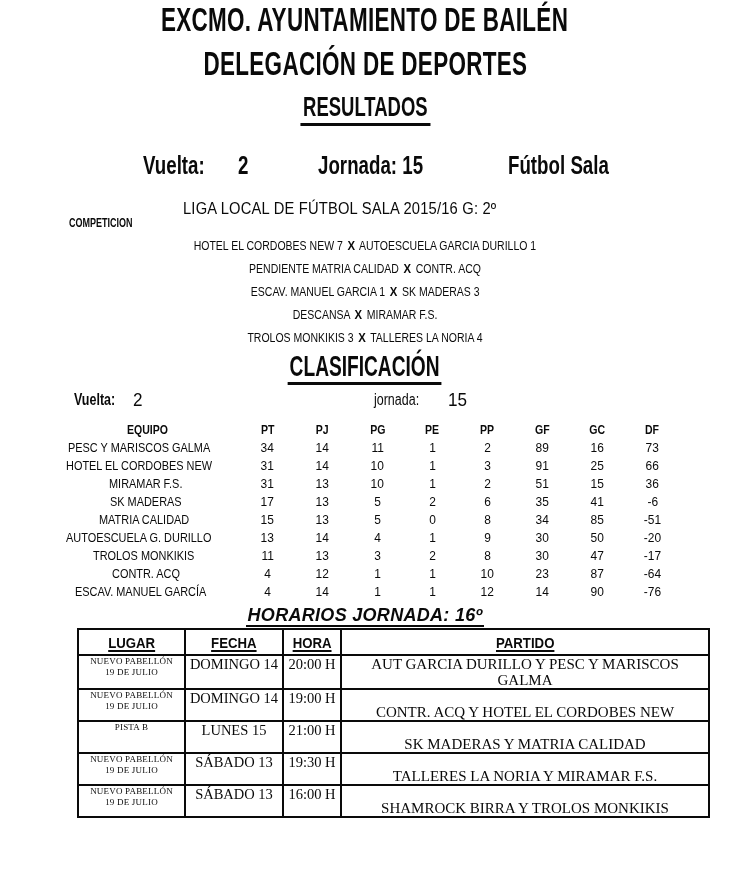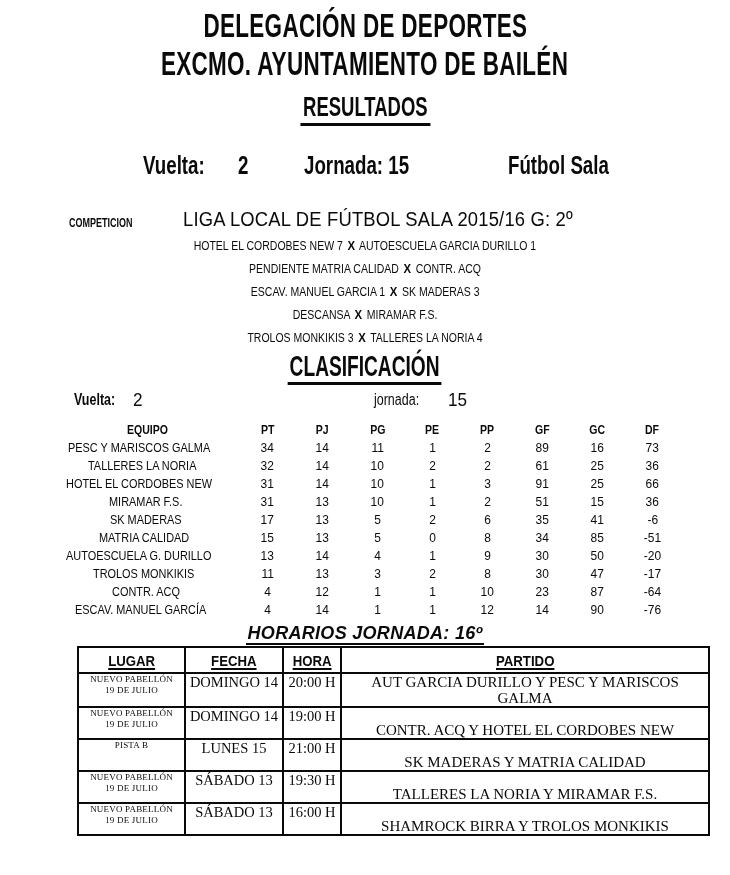--- a/index.html
+++ b/index.html
@@ -17,27 +17,27 @@
   .t1 { margin-top:6px;  font-size:34px; line-height:38px; letter-spacing:0.5px; }
   .t2 { font-size:34px; line-height:38px; letter-spacing:0.5px; }
   .results-title-wrap { text-align:center; margin-top:10px; }
   .results-title { font-size:28px; line-height:30px; font-weight:bold; }
   .results-title .inner { border-bottom:3px solid #0a0a0a; padding:0 4px 1px 4px; }
 
   .vuelta-row { position:relative; height:32px; margin-top:24px; font-weight:bold; font-size:26px; }
   .vuelta-row .abs { position:absolute; top:0; }
   .vr-vuelta  { left:143px; }
   .vr-vnum    { left:238px; }
-  .vr-jornada { left:304px; }
+  .vr-jornada { left:318px; }
   .vr-sport   { left:508px; }
 
   
   .comp-row { position:relative; height:28px; margin-top:18px; }
   .comp-label { position:absolute; left:69px; top:16px; font-weight:bold; font-size:12px; }
-  .comp-name  { position:absolute; left:183px; top:8px; font-size:20px; letter-spacing:0.2px;text-align:center; }
+  .comp-name  { position:absolute; left:183px; top:0; font-size:16px; letter-spacing:0.2px;text-align:center; }
   .comp-name .cond-l { transform:scaleX(0.92); }
 
   .results-list { margin-top:6px; }
   .result-line { text-align:center; height:23px; line-height:23px; font-size:12.5px; }
   .result-line .sep { font-weight:bold; font-size:13.5px; padding:0 2px; }
   .result-line .cond { transform:scaleX(0.84); }
 
   
   .clasif-title-wrap { text-align:center; margin-top:2px; }
   .clasif-title { font-size:29px; line-height:30px; font-weight:bold; }
@@ -74,22 +74,22 @@
   .col-lugar { width:107px; } .col-fecha { width:98px; } .col-hora { width:58px; } .col-partido { width:368px; }
   td.lugar { height:30px; vertical-align:top; text-align:center; font-size:9px; line-height:10.5px; padding-top:2px; letter-spacing:0.2px; }
   td.fecha, td.hora { vertical-align:top; text-align:center; font-size:14.5px; line-height:16px; padding-top:2px; }
   td.partido { vertical-align:bottom; text-align:center; font-size:15px; line-height:16px; padding-bottom:2px; }
 </style>
 </head>
 <body>
 
 <div class="page">
 
+  <div class="title-line t2"><span class="xc">EXCMO. AYUNTAMIENTO DE BAILÉN</span></div>
   <div class="title-line t1"><span class="xc">DELEGACIÓN DE DEPORTES</span></div>
-  <div class="title-line t2"><span class="xc">EXCMO. AYUNTAMIENTO DE BAILÉN</span></div>
 
   <div class="results-title-wrap">
     <span class="results-title"><span class="xc inner">RESULTADOS</span></span>
   </div>
 
   <div class="vuelta-row">
     <span class="abs vr-vuelta"><span class="cond-l" style="transform:scaleX(0.72)">Vuelta:</span></span>
     <span class="abs vr-vnum"><span class="cond-l" style="transform:scaleX(0.72)">2</span></span>
     <span class="abs vr-jornada"><span class="cond-l" style="transform:scaleX(0.72)">Jornada: 15</span></span>
     <span class="abs vr-sport"><span class="cond-l" style="transform:scaleX(0.72)">Fútbol Sala</span></span>
@@ -143,31 +143,20 @@
           <td class="num-col"><span class="cond">34</span></td>
           <td class="num-col"><span class="cond">14</span></td>
           <td class="num-col"><span class="cond">11</span></td>
           <td class="num-col"><span class="cond">1</span></td>
           <td class="num-col"><span class="cond">2</span></td>
           <td class="num-col"><span class="cond">89</span></td>
           <td class="num-col"><span class="cond">16</span></td>
           <td class="num-col"><span class="cond">73</span></td>
         </tr>
       <tr>
-          <td class="team-col"><span class="cond-l">TALLERES LA NORIA</span></td>
-          <td class="num-col"><span class="cond">32</span></td>
-          <td class="num-col"><span class="cond">14</span></td>
-          <td class="num-col"><span class="cond">10</span></td>
-          <td class="num-col"><span class="cond">2</span></td>
-          <td class="num-col"><span class="cond">2</span></td>
-          <td class="num-col"><span class="cond">61</span></td>
-          <td class="num-col"><span class="cond">25</span></td>
-          <td class="num-col"><span class="cond">36</span></td>
-        </tr>
-      <tr>
           <td class="team-col"><span class="cond-l">HOTEL EL CORDOBES NEW</span></td>
           <td class="num-col"><span class="cond">31</span></td>
           <td class="num-col"><span class="cond">14</span></td>
           <td class="num-col"><span class="cond">10</span></td>
           <td class="num-col"><span class="cond">1</span></td>
           <td class="num-col"><span class="cond">3</span></td>
           <td class="num-col"><span class="cond">91</span></td>
           <td class="num-col"><span class="cond">25</span></td>
           <td class="num-col"><span class="cond">66</span></td>
         </tr>

